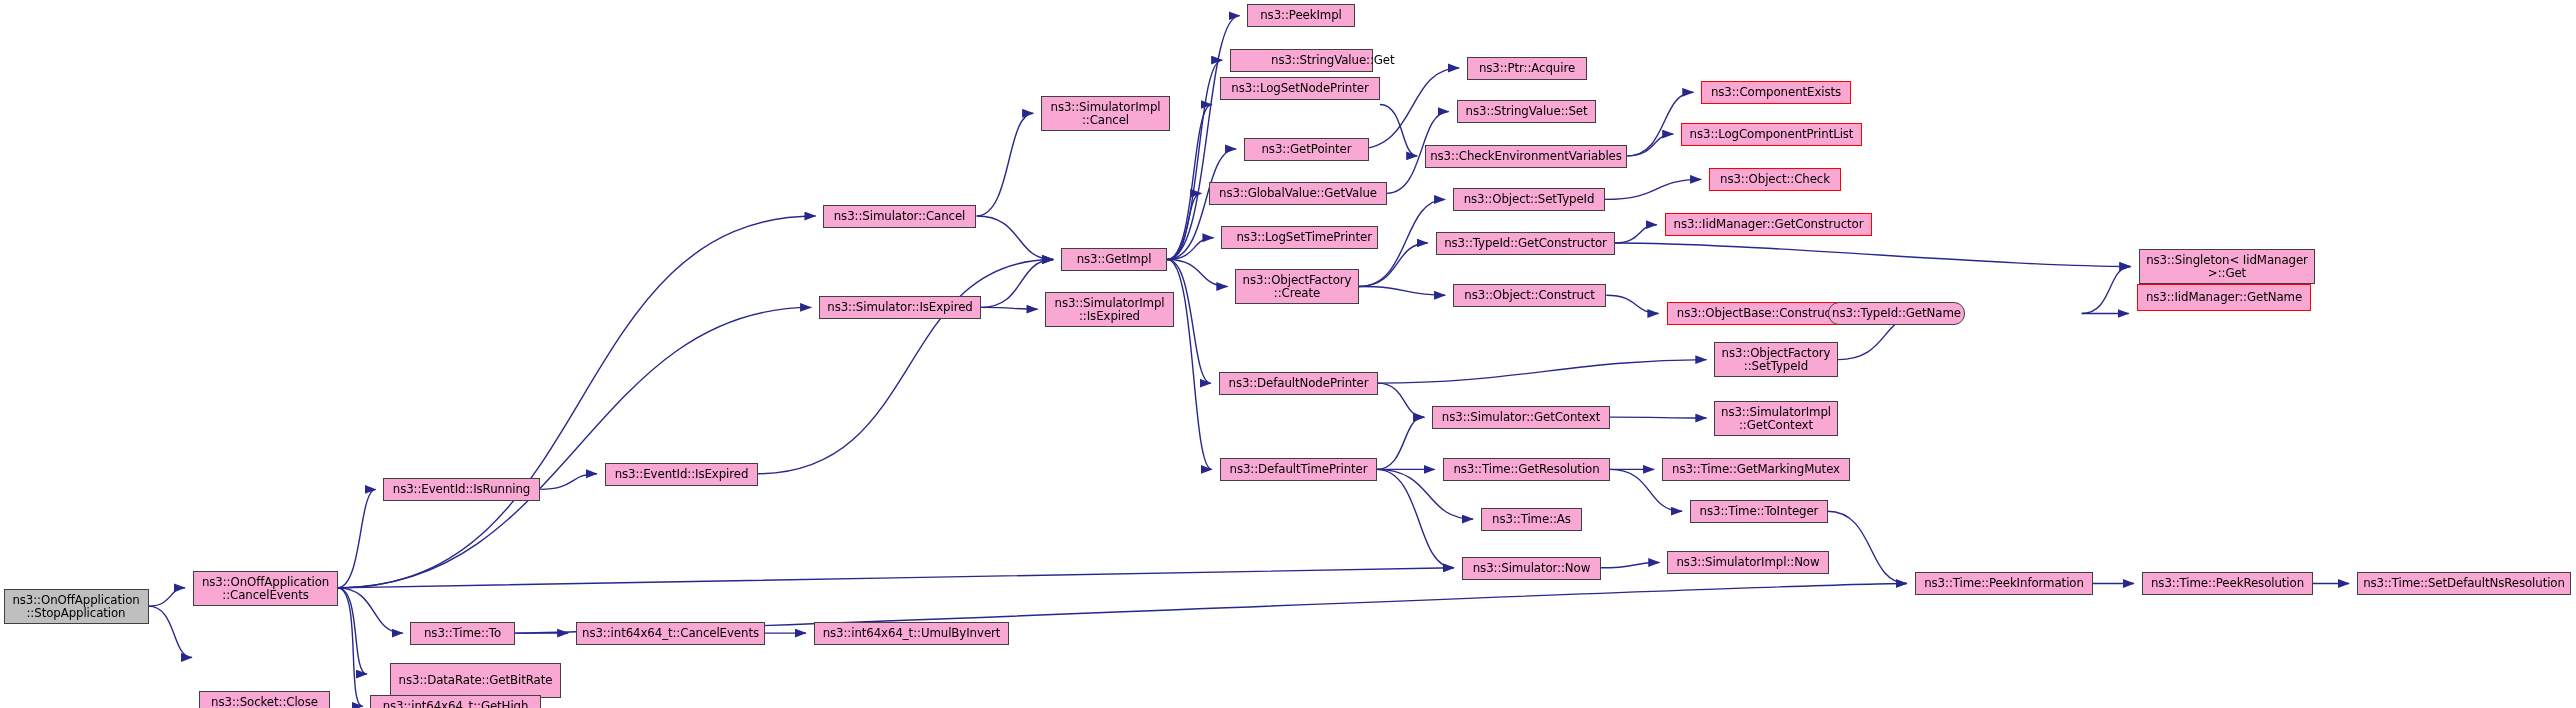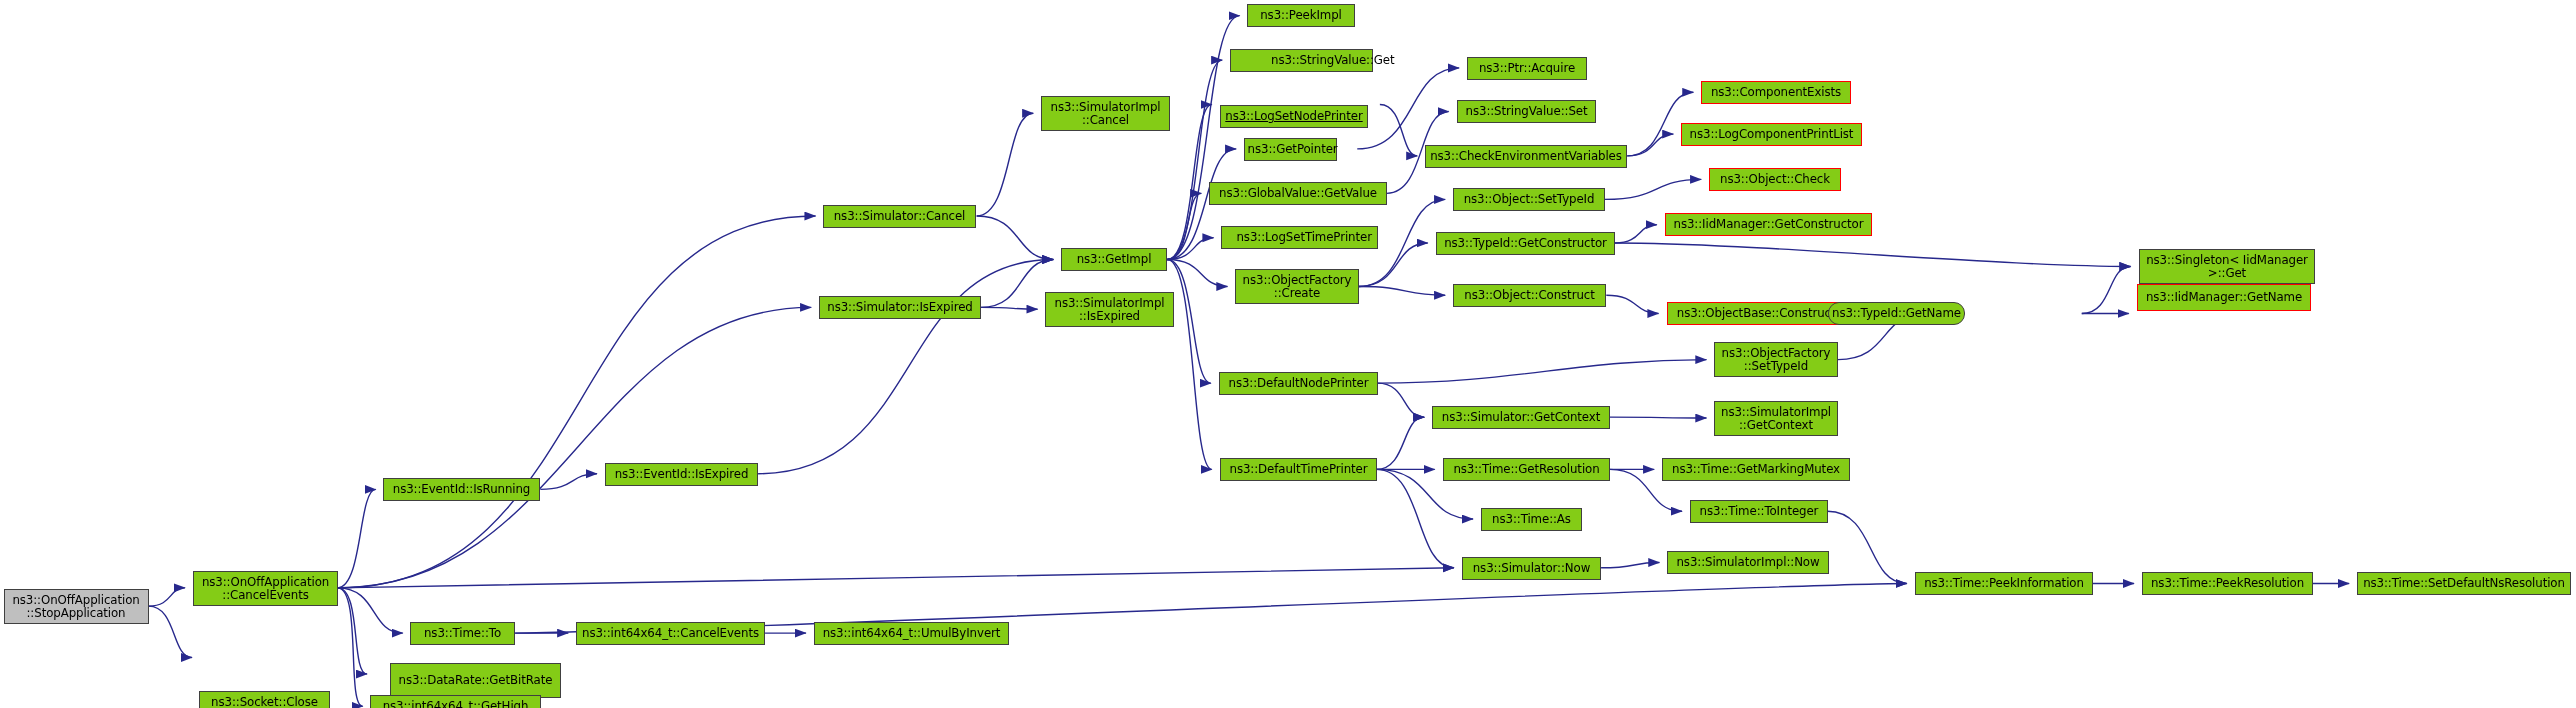--- a/index.html
+++ b/index.html
@@ -18,21 +18,21 @@
     width:2576px; height:708px;
     pointer-events:none;
   }
   .node{
     position:absolute;
     box-sizing:border-box;
     display:flex;
     align-items:center;
     justify-content:center;
     text-align:center;
-    background:#84cc16;
+    background:#f9a8d4;
     border:0.9px solid #404040;
     color:#000000;
     font-size:11.8px;
     line-height:13px;
     letter-spacing:-0.1px;
     white-space:pre-line;
     padding:0 2.6px;
     z-index:5;
   }
   .node.red{ border-color:#ff0000; }
@@ -123,22 +123,22 @@
       <div class="node" style="left: 605px; top: 463px; width: 153px; height: 22.6px;"><span>ns3::EventId::IsExpired</span></div>
       <div class="node" style="left: 823px; top: 205px; width: 153px; height: 22.6px;"><span>ns3::Simulator::Cancel</span></div>
       <div class="node" style="left: 819px; top: 296px; width: 162px; height: 22.6px;"><span>ns3::Simulator::IsExpired</span></div>
       <div class="node" style="left: 1041px; top: 96px; width: 129px; height: 35px;"><span>ns3::SimulatorImpl
 ::Cancel</span></div>
       <div class="node" style="left: 1045px; top: 292px; width: 129px; height: 35px;"><span>ns3::SimulatorImpl
 ::IsExpired</span></div>
       <div class="node" style="left: 1061px; top: 248px; width: 106px; height: 22.6px;"><span>ns3::GetImpl</span></div>
       <div class="node" style="left: 1247px; top: 4.4px; width: 108px; height: 22.6px;"><span>ns3::PeekImpl</span></div>
       <div class="node" style="left: 1230px; top: 49px; width: 143px; height: 22.6px; padding-left: 40px;"><span>ns3::StringValue::Get</span></div>
-      <div class="node" style="left: 1220px; top: 105px; width: 148px; height: 22.6px; text-decoration: underline;"><span>ns3::LogSetNodePrinter</span></div>
-      <div class="node" style="left: 1244px; top: 138px; width: 93px; height: 22.6px;"><span>ns3::GetPointer</span></div>
+      <div class="node" style="left: 1220px; top: 77px; width: 160px; height: 22.6px;"><span>ns3::LogSetNodePrinter</span></div>
+      <div class="node" style="left: 1244px; top: 138px; width: 125px; height: 22.6px;"><span>ns3::GetPointer</span></div>
       <div class="node" style="left: 1209px; top: 182px; width: 178px; height: 22.6px;"><span>ns3::GlobalValue::GetValue</span></div>
       <div class="node" style="left: 1221px; top: 226px; width: 157px; height: 22.6px; padding-left: 12px;"><span>ns3::LogSetTimePrinter</span></div>
       <div class="node" style="left: 1235px; top: 269px; width: 124px; height: 35px;"><span>ns3::ObjectFactory
 ::Create</span></div>
       <div class="node" style="left: 1219px; top: 372px; width: 159px; height: 22.6px;"><span>ns3::DefaultNodePrinter</span></div>
       <div class="node" style="left: 1220px; top: 458px; width: 157px; height: 22.6px;"><span>ns3::DefaultTimePrinter</span></div>
       <div class="node" style="left: 1467px; top: 57px; width: 120px; height: 22.6px;"><span>ns3::Ptr::Acquire</span></div>
       <div class="node" style="left: 1457px; top: 100px; width: 139px; height: 22.6px;"><span>ns3::StringValue::Set</span></div>
       <div class="node" style="left: 1425px; top: 145px; width: 202px; height: 22.6px;"><span>ns3::CheckEnvironmentVariables</span></div>
       <div class="node" style="left: 1453px; top: 188px; width: 152px; height: 22.6px;"><span>ns3::Object::SetTypeId</span></div>

